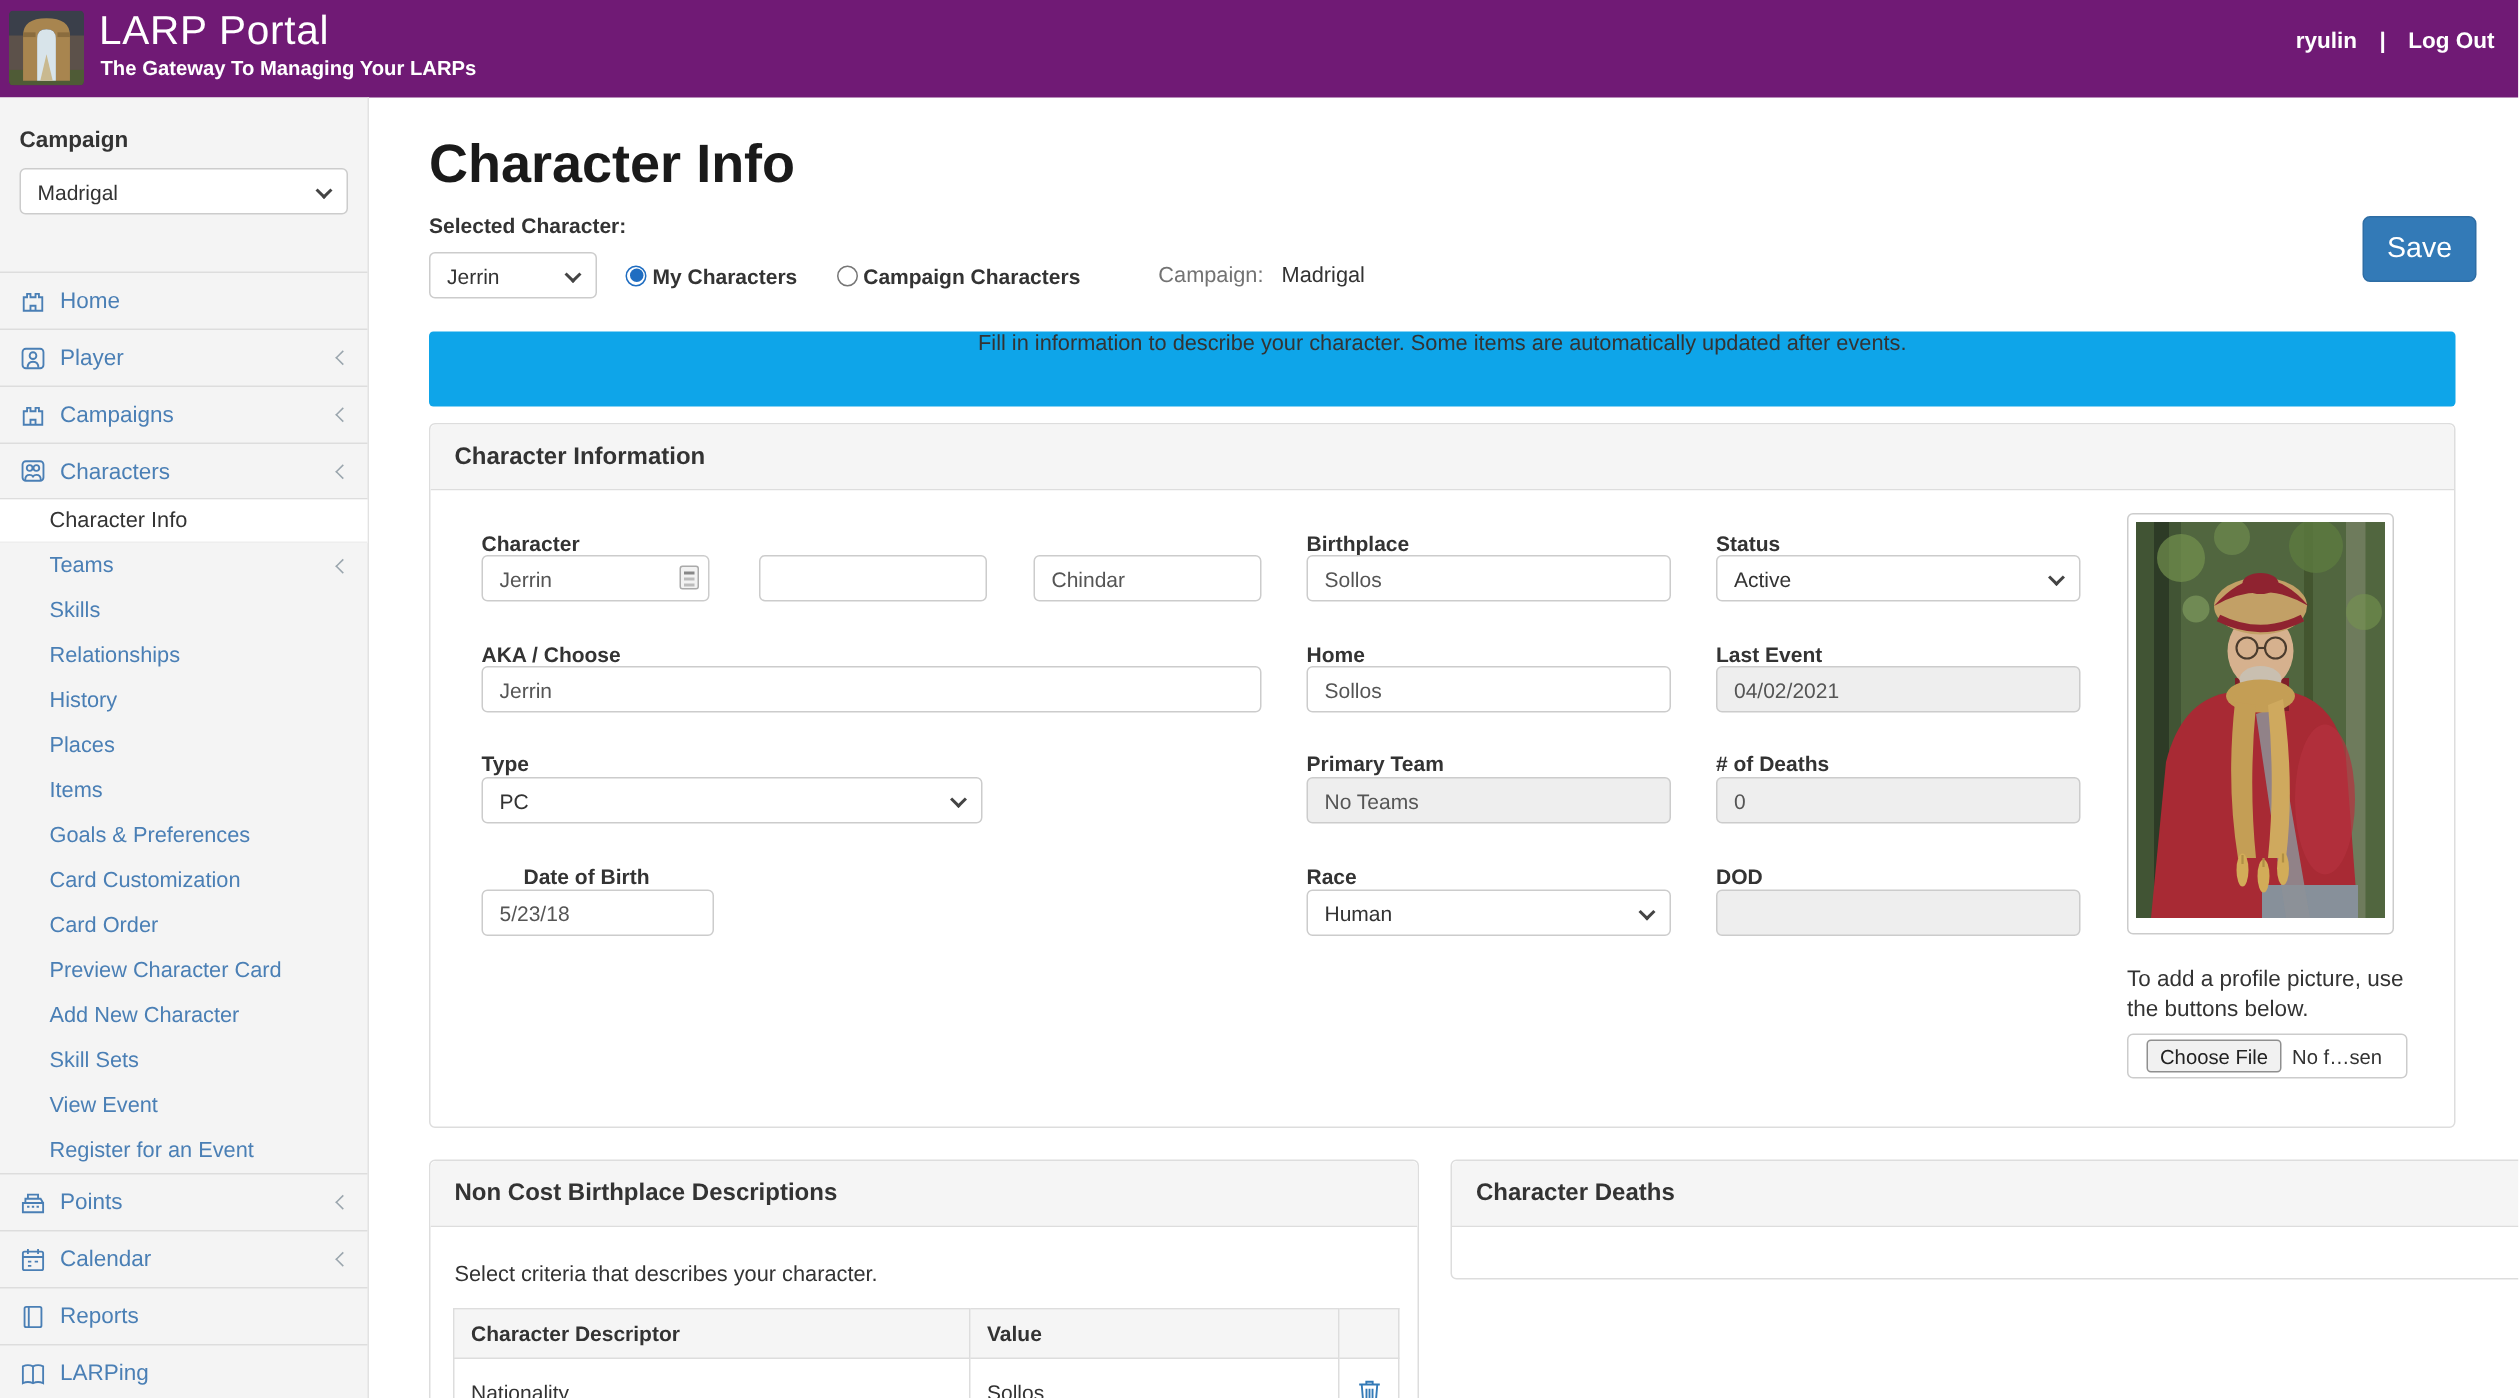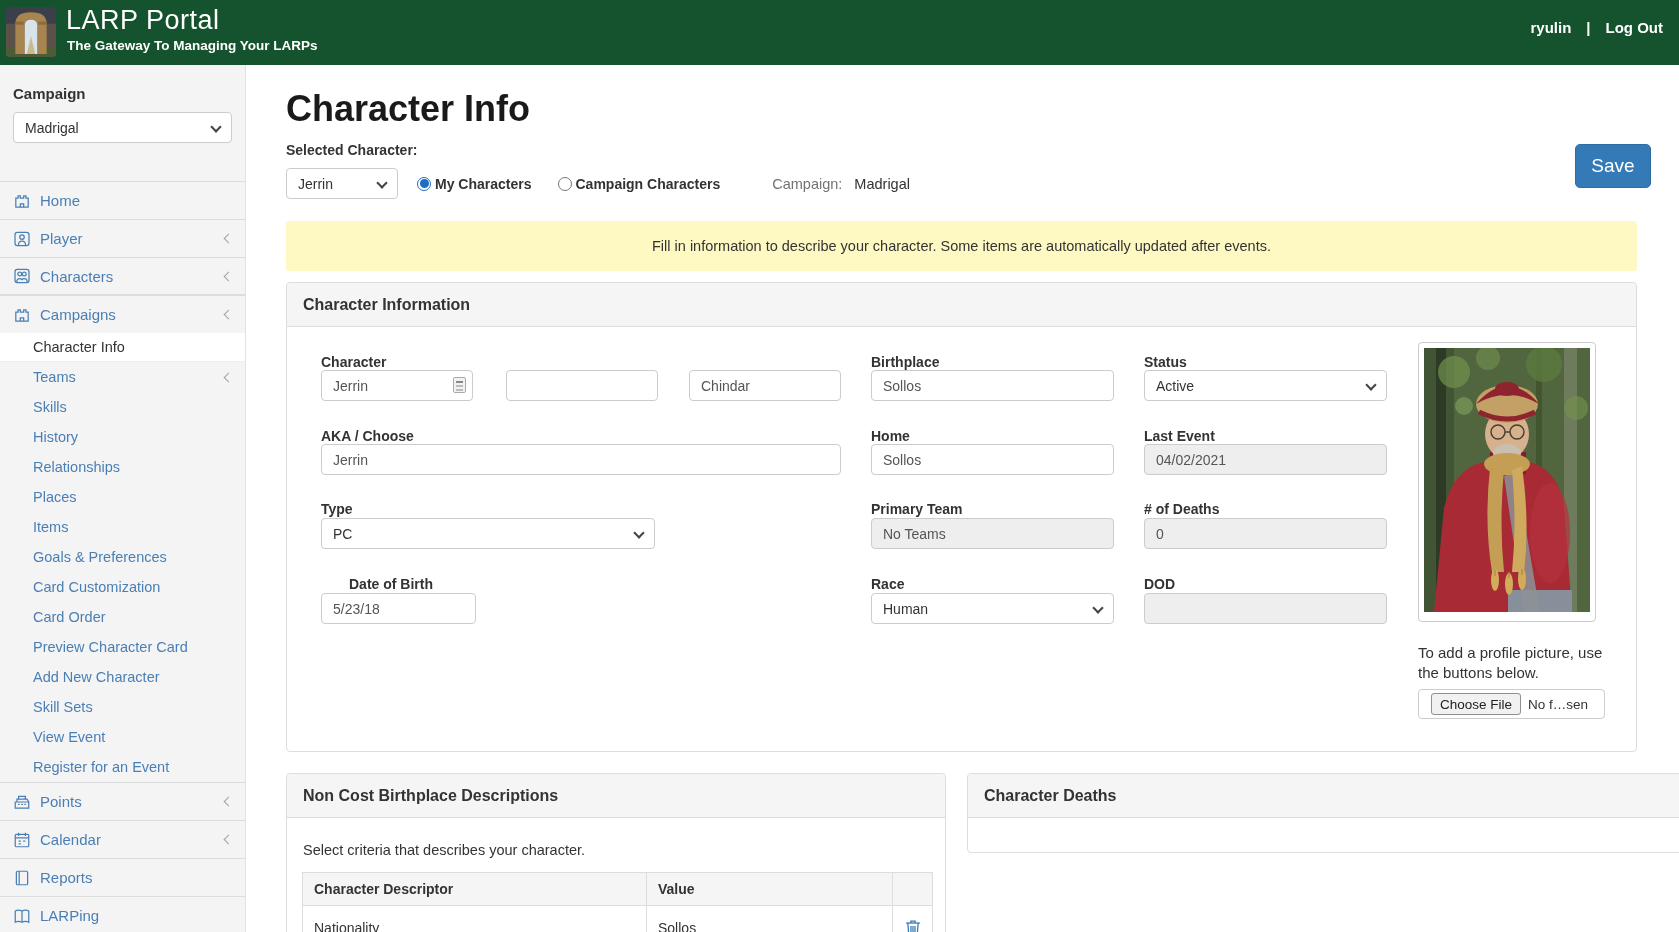--- a/index.html
+++ b/index.html
@@ -1,21 +1,21 @@
 <!DOCTYPE html>
 <html><head>
 <meta charset="utf-8">
 <style>
   * { margin:0; padding:0; box-sizing:border-box; }
   html,body { width:1679px; height:932px; }
   body { font-family:"Liberation Sans", sans-serif; background:#fff; }
   #app { position:relative; width:1679px; height:932px; overflow:hidden; background:#fff; }
 
   
-  .hdr { position:absolute; left:0; top:0; width:1679px; height:65px; background:#14532d; }
+  .hdr { position:absolute; left:0; top:0; width:1679px; height:65px; background:#701a75; }
   .hdr-logo { position:absolute; left:6px; top:7px; width:50px; height:50px; border-radius:3px; overflow:hidden; }
   .hdr-title { position:absolute; left:66px; top:5px; color:#fff; font-size:27px; font-weight:400; letter-spacing:.5px; }
   .hdr-sub { position:absolute; left:67px; top:38px; color:#fff; font-size:13.5px; font-weight:bold; }
   .hdr-right { position:absolute; right:16px; top:4px; height:65px; display:flex; align-items:flex-start; padding-top:15px; gap:15px; color:#fff; font-size:15px; font-weight:600; }
   .hdr-right .lnk { cursor:pointer; }
 
   
   .side { position:absolute; left:0; top:65px; width:246px; height:867px; background:#f4f4f4; border-right:1px solid #e2e2e2; }
   .side-camp { padding:20px 15px 16px 13px; }
   .side-camp-label { font-size:15px; font-weight:bold; color:#333; margin-bottom:10px; }
@@ -27,21 +27,21 @@
   .chev { margin-left:auto; border:solid #9aa5ad; border-width:0 1.5px 1.5px 0; padding:3px; transform:rotate(135deg); }
   .sub-item { display:flex; align-items:center; height:30px; padding:0 13px 0 33px; color:#4a7fb5; font-size:14.5px; cursor:pointer; }
   .sub-item.active { background:#fff; color:#333; border-bottom:1px solid #eee; height:29px; }
 
   
   .pg-title { position:absolute; left:286px; top:88px; font-size:36px; font-weight:bold; color:#1a1a1a; }
   .sel-label { position:absolute; left:286px; top:142px; font-size:14px; font-weight:bold; color:#333; }
   .ctrl-row { position:absolute; left:286px; top:168px; height:31px; display:flex; align-items:center; }
   .save-btn { position:absolute; left:1575px; top:144px; width:76px; height:44px; background:#337ab7; border:1px solid #2e6da4; border-radius:5px; color:#fff; font-size:19px; font-family:inherit; cursor:pointer; }
 
-  .alert-info { position:absolute; left:286px; top:221px; width:1351px; height:50px; background:#fef9c3; border-radius:3px; display:flex; align-items:center; justify-content:center; font-size:14.5px; color:#333; }
+  .alert-info { position:absolute; left:286px; top:221px; width:1351px; height:50px; background:#0ea5e9; border-radius:3px; display:flex; align-items:flex-start; justify-content:center; font-size:14.5px; color:#333; }
 
   .panel { position:absolute; background:#fff; border:1px solid #ddd; border-radius:4px; }
   .panel-h { height:44px; background:#f5f5f5; border-bottom:1px solid #ddd; border-radius:4px 4px 0 0; display:flex; align-items:center; padding:0 16px; font-size:16px; font-weight:bold; color:#333; }
 
   .fld-label { position:absolute; font-size:14px; font-weight:bold; color:#333; white-space:nowrap; }
   .inp { position:absolute; height:31px; border:1px solid #ccc; border-radius:4px; padding:0 11px; font-size:14px; color:#555; background:#fff; font-family:inherit; }
   .inp.dis { background:#eee; }
   .sel { position:absolute; height:31px; border:1px solid #ccc; border-radius:4px; background:#fff; display:flex; align-items:center; padding:0 26px 0 11px; font-size:14px; color:#333; cursor:pointer; }
   .car { position:absolute; right:11px; top:10px; border:solid #444; border-width:0 2px 2px 0; padding:3px; transform:rotate(45deg); }
   .inp-wrap { position:absolute; }
@@ -122,59 +122,59 @@
           <svg viewBox="0 0 16 16" fill="none" stroke="currentColor" stroke-width="1.1">
               <rect x="1.8" y="2.2" width="12.4" height="11.6" rx="2"></rect>
               <circle cx="8" cy="6.3" r="2"></circle>
               <path d="M4.8 13.5c0-2.4 1.4-3.6 3.2-3.6s3.2 1.2 3.2 3.6"></path>
             </svg>
         </span>
         <span>Player</span>
         <span class="chev"></span>
       </div>
 
+      <div class="nav-item">
+        <span class="nav-icon">
+          <svg viewBox="0 0 16 16" fill="none" stroke="currentColor" stroke-width="1.1">
+              <path d="M2.5 13.5v-8h2v-2h2v2h3v-2h2v2h2v8z"></path>
+              <path d="M6.5 13.5v-3h3v3"></path>
+            </svg>
+        </span>
+        <span>Campaigns</span>
+        <span class="chev"></span>
+      </div>
+
       <div class="nav-item last">
         <span class="nav-icon">
           <svg viewBox="0 0 16 16" fill="none" stroke="currentColor" stroke-width="1.1">
               <rect x="1.8" y="2.2" width="12.4" height="11.6" rx="2"></rect>
               <circle cx="6" cy="6.2" r="1.7"></circle>
               <circle cx="10" cy="6.2" r="1.7"></circle>
               <path d="M3.4 13.3c0-2 1.1-3 2.6-3 .9 0 1.6.4 2 1 .4-.6 1.1-1 2-1 1.5 0 2.6 1 2.6 3"></path>
             </svg>
         </span>
         <span>Characters</span>
         <span class="chev"></span>
       </div>
 
-      <div class="nav-item">
-        <span class="nav-icon">
-          <svg viewBox="0 0 16 16" fill="none" stroke="currentColor" stroke-width="1.1">
-              <path d="M2.5 13.5v-8h2v-2h2v2h3v-2h2v2h2v8z"></path>
-              <path d="M6.5 13.5v-3h3v3"></path>
-            </svg>
-        </span>
-        <span>Campaigns</span>
-        <span class="chev"></span>
-      </div>
-
       <div class="sub-item active">
           <span>Character Info</span>
         </div>
       <div class="sub-item">
           <span>Teams</span>
           <span class="chev"></span>
         </div>
       <div class="sub-item">
           <span>Skills</span>
         </div>
       <div class="sub-item">
+          <span>Relationships</span>
+        </div>
+      <div class="sub-item">
           <span>History</span>
-        </div>
-      <div class="sub-item">
-          <span>Relationships</span>
         </div>
       <div class="sub-item">
           <span>Places</span>
         </div>
       <div class="sub-item">
           <span>Items</span>
         </div>
       <div class="sub-item">
           <span>Goals &amp; Preferences</span>
         </div>

